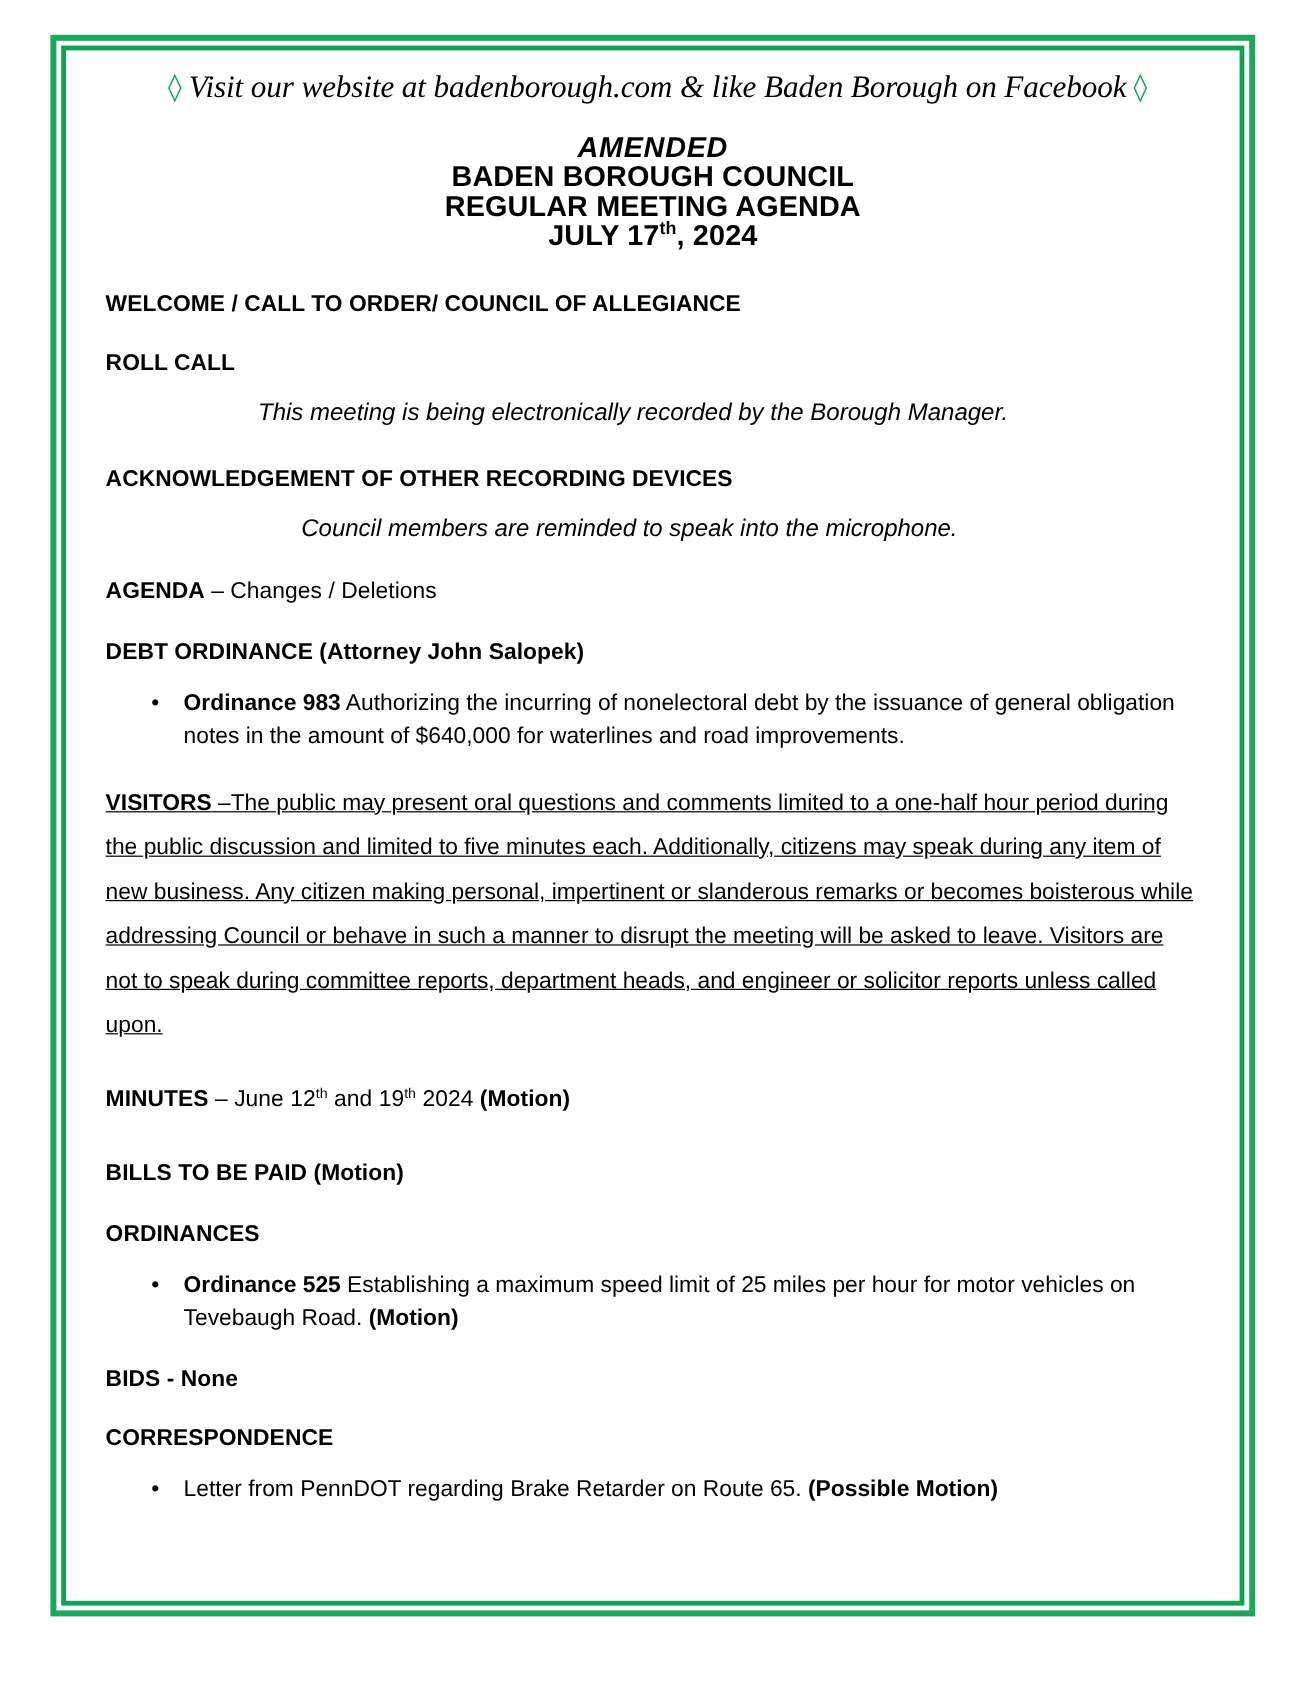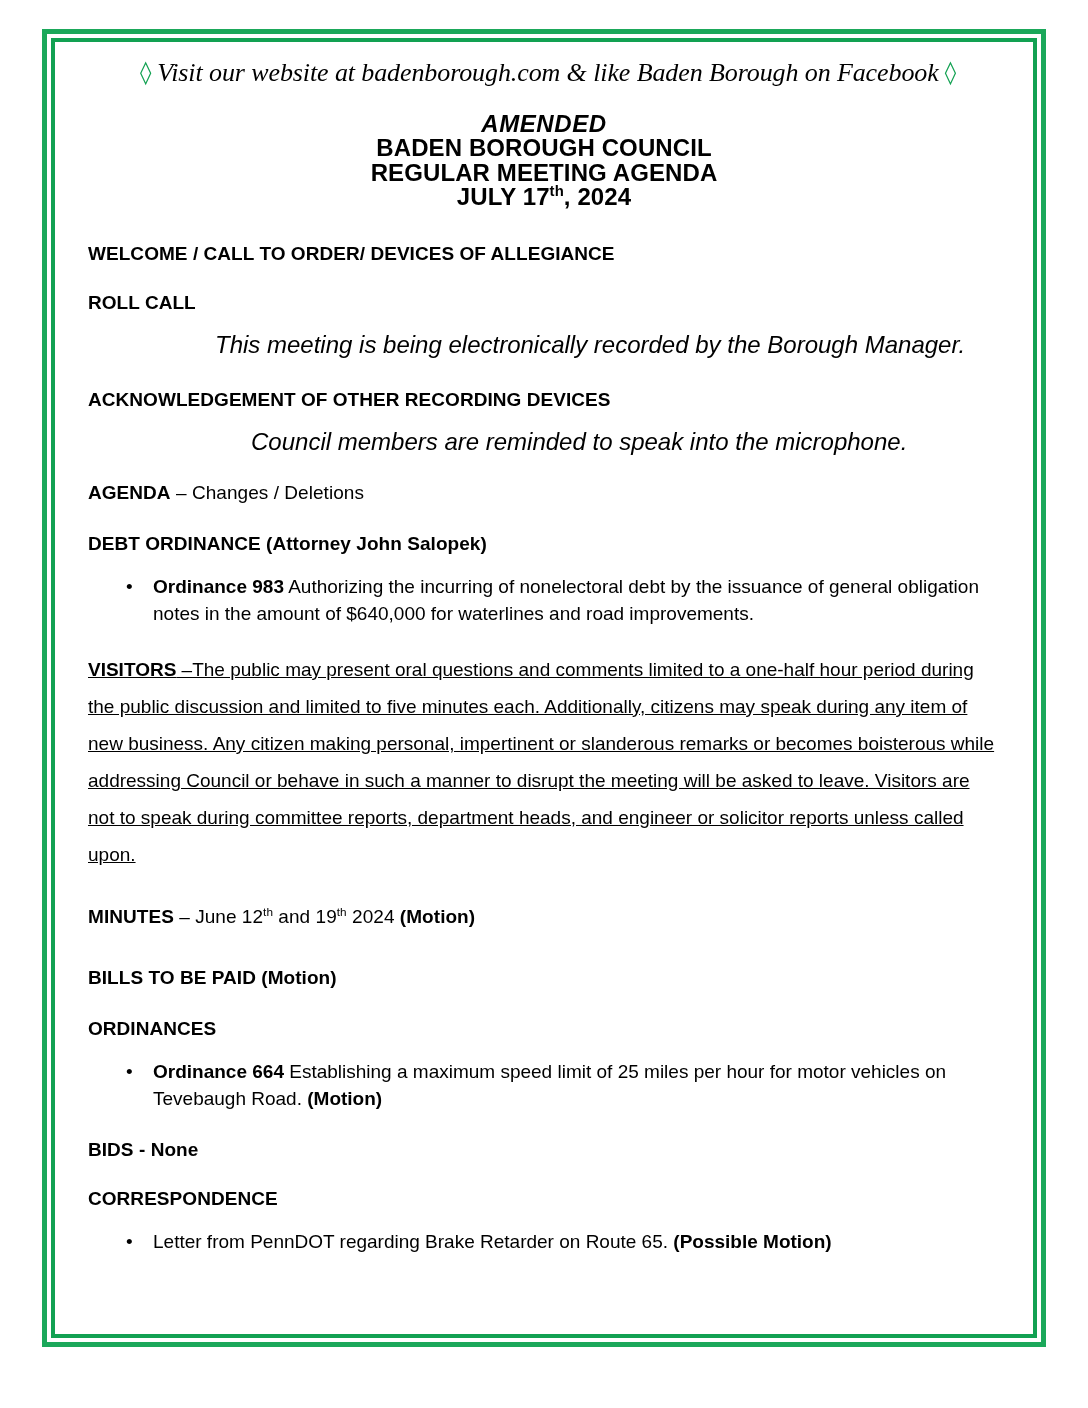--- a/index.html
+++ b/index.html
@@ -95,21 +95,21 @@
     font-size: 19px;
     font-weight: bold;
     line-height: 23px;
     margin-top: 26px;
     letter-spacing: 0.05px;
   }
   .h-line .reg {
     font-weight: normal;
   }
   .italic-note {
-    font-size: 24px;
+    font-size: 20px;
     font-style: italic;
     line-height: 23px;
     margin-top: 19px;
   }
   .indent-1 { padding-left: 127px; }
   .indent-2 { padding-left: 163px; }
 
   .para {
     font-size: 19px;
     line-height: 37px;
@@ -157,21 +157,21 @@
       <span class="diamond">◊</span><span>Visit our website at badenborough.com &amp; like Baden Borough on Facebook</span><span class="diamond">◊</span>
     </div>
 
     <div class="title-block">
       <div class="title-amended">AMENDED</div>
       <div>BADEN BOROUGH COUNCIL</div>
       <div>REGULAR MEETING AGENDA</div>
       <div><span>JULY 17</span><sup>th</sup><span>, 2024</span></div>
     </div>
 
-    <div class="h-line" style="margin-top:32px;">WELCOME / CALL TO ORDER/ DEVICES OF ALLEGIANCE</div>
+    <div class="h-line" style="margin-top:32px;">WELCOME / CALL TO ORDER/ COUNCIL OF ALLEGIANCE</div>
 
     <div class="h-line">ROLL CALL</div>
 
     <div class="italic-note indent-1">This meeting is being electronically recorded by the Borough Manager.</div>
 
     <div class="h-line" style="margin-top:32px;">ACKNOWLEDGEMENT OF OTHER RECORDING DEVICES</div>
 
     <div class="italic-note indent-2">Council members are reminded to speak into the microphone.</div>
 
     <div class="h-line" style="margin-top:28px;"><span>AGENDA</span><span class="reg"> – Changes / Deletions</span></div>
@@ -188,21 +188,21 @@
 
     <div class="h-line gap-md"><span>MINUTES</span><span class="reg"> – June 12</span><sup class="reg">th</sup><span class="reg"> and 19</span><sup class="reg">th</sup><span class="reg"> 2024  </span><span>(Motion)</span></div>
 
     <div class="h-line gap-lg">BILLS TO BE PAID  (Motion)</div>
 
 
     <div class="h-line" style="margin-top:28px;">ORDINANCES</div>
 
     <ul class="bullet-list">
       <li class="bullet-item">
-        <span class="dot">•</span><b>Ordinance 664</b><span> Establishing a maximum speed limit of 25 miles per hour for motor vehicles on Tevebaugh Road. </span><b>(Motion)</b>
+        <span class="dot">•</span><b>Ordinance 525</b><span> Establishing a maximum speed limit of 25 miles per hour for motor vehicles on Tevebaugh Road. </span><b>(Motion)</b>
       </li>
     </ul>
 
     <div class="h-line" style="margin-top:26px;">BIDS - None</div>
 
     <div class="h-line" style="margin-top:26px;">CORRESPONDENCE</div>
 
     <ul class="bullet-list">
       <li class="bullet-item">
         <span class="dot">•</span><span>Letter from PennDOT regarding Brake Retarder on Route 65. </span><b>(Possible Motion)</b>

